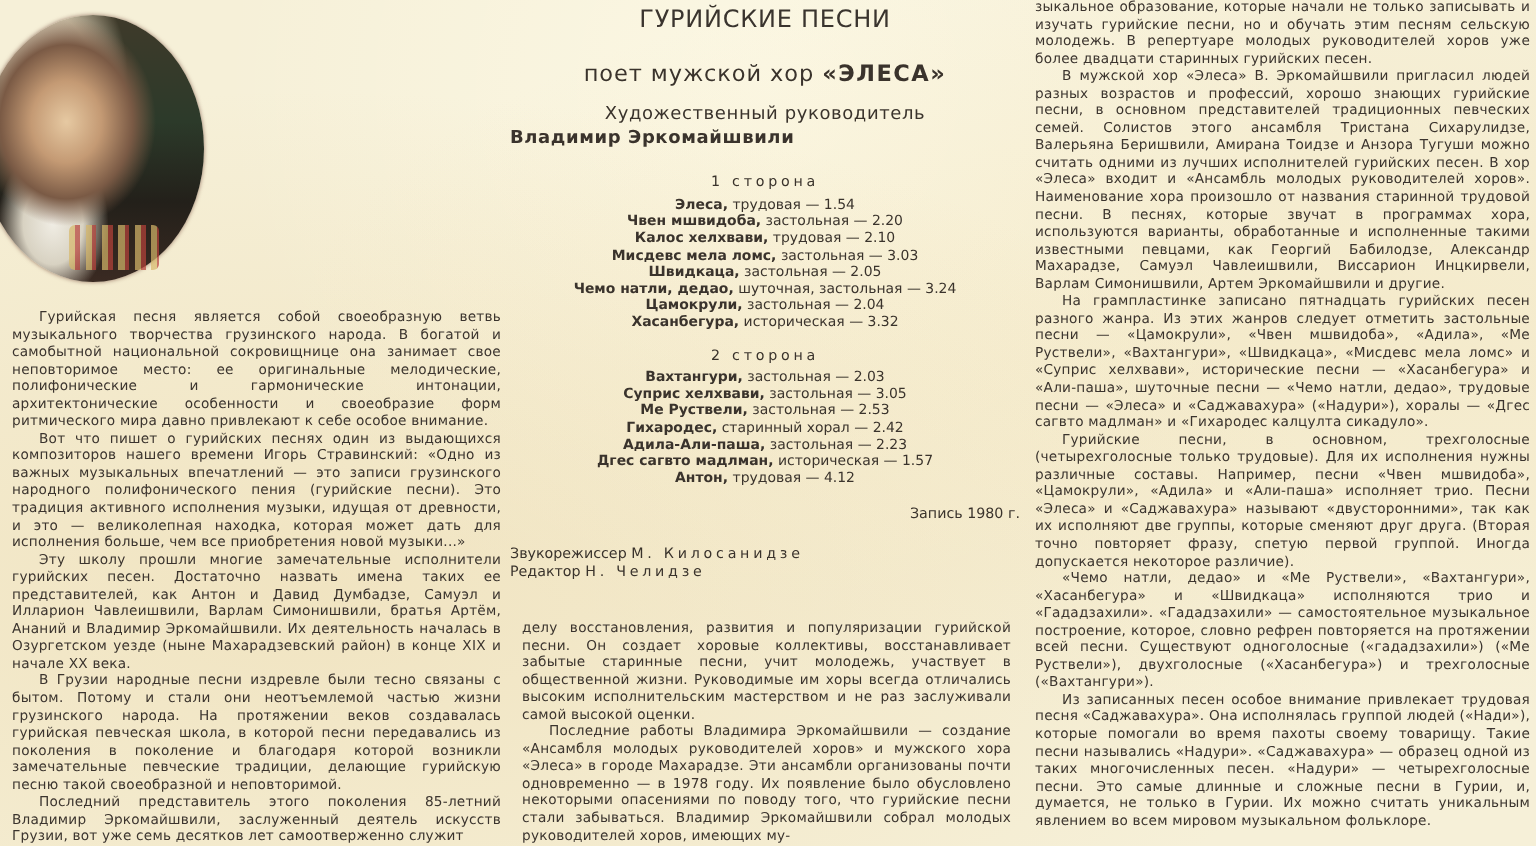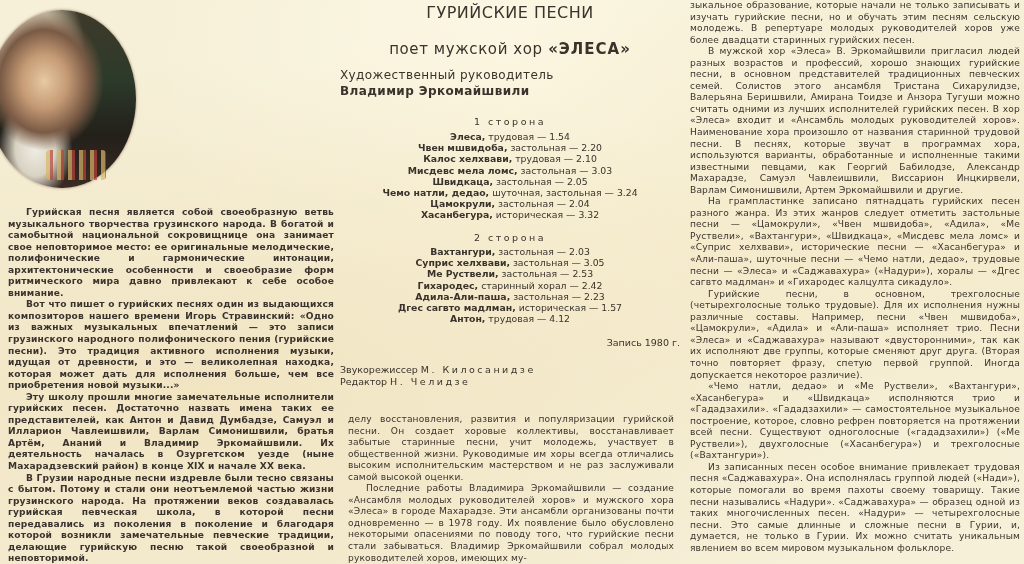--- a/index.html
+++ b/index.html
@@ -7,21 +7,21 @@
     width:1024px; height:564px; overflow:hidden; position:relative;
     background:#f6f0d8;
     background-image:
       radial-gradient(ellipse at 20% 70%, rgba(230,205,150,0.35), transparent 60%),
       radial-gradient(ellipse at 85% 40%, rgba(240,220,170,0.30), transparent 55%),
       radial-gradient(ellipse at 50% 10%, rgba(255,252,235,0.6), transparent 50%);
     color:#3a332c;
     font-family:"DejaVu Sans", sans-serif;
   }
   .col { position:absolute; top:0; height:564px; overflow:hidden; }
-  .col-left { left:0; width:338px;font-weight:bold; }
+  .col-left { left:0; width:338px; }
   .col-mid { left:340px; width:340px; }
   .col-right { left:686px; width:334px; }
 
   .portrait {
     position:absolute; left:-12px; top:10px; width:148px; height:178px;
     border-radius:50%;
     background:
       radial-gradient(ellipse at 38% 40%, #e6c9a2 0%, #c49a74 18%, #7a5a45 34%, transparent 46%),
       radial-gradient(ellipse at 30% 22%, #e9e1cf 0%, #c8bca3 20%, transparent 36%),
       radial-gradient(ellipse at 32% 78%, #f0ede4 0%, #d8d2c2 14%, transparent 26%),
@@ -47,21 +47,21 @@
   .title {
     position:absolute; left:0; width:340px; top:3px; text-align:center;
     font-size:16px; letter-spacing:0.5px; color:#3a342e; font-weight:normal;
   }
   .subtitle {
     position:absolute; left:0; width:340px; top:40px; text-align:center;
     font-size:15px; letter-spacing:0.6px;
   }
   .subtitle b { font-weight:bold; letter-spacing:1px; }
   .director-label {
-    position:absolute; left:0; width:340px; top:68px; text-align:left; font-size:12px; letter-spacing:0.4px;
+    position:absolute; left:0; width:340px; top:68px; text-align:center; font-size:12px; letter-spacing:0.4px;
   }
   .director-name {
     position:absolute; left:0; width:340px; top:84px; text-align:left; font-size:12px; font-weight:bold; letter-spacing:0.4px;
   }
   .side-heading {
     position:absolute; left:0; width:340px; text-align:center; font-size:9.5px; letter-spacing:2.5px;
   }
   .tracklist {
     position:absolute; left:0; width:340px; text-align:center; font-size:9.3px; line-height:11.2px; margin:0; padding:0; list-style:none;
   }

